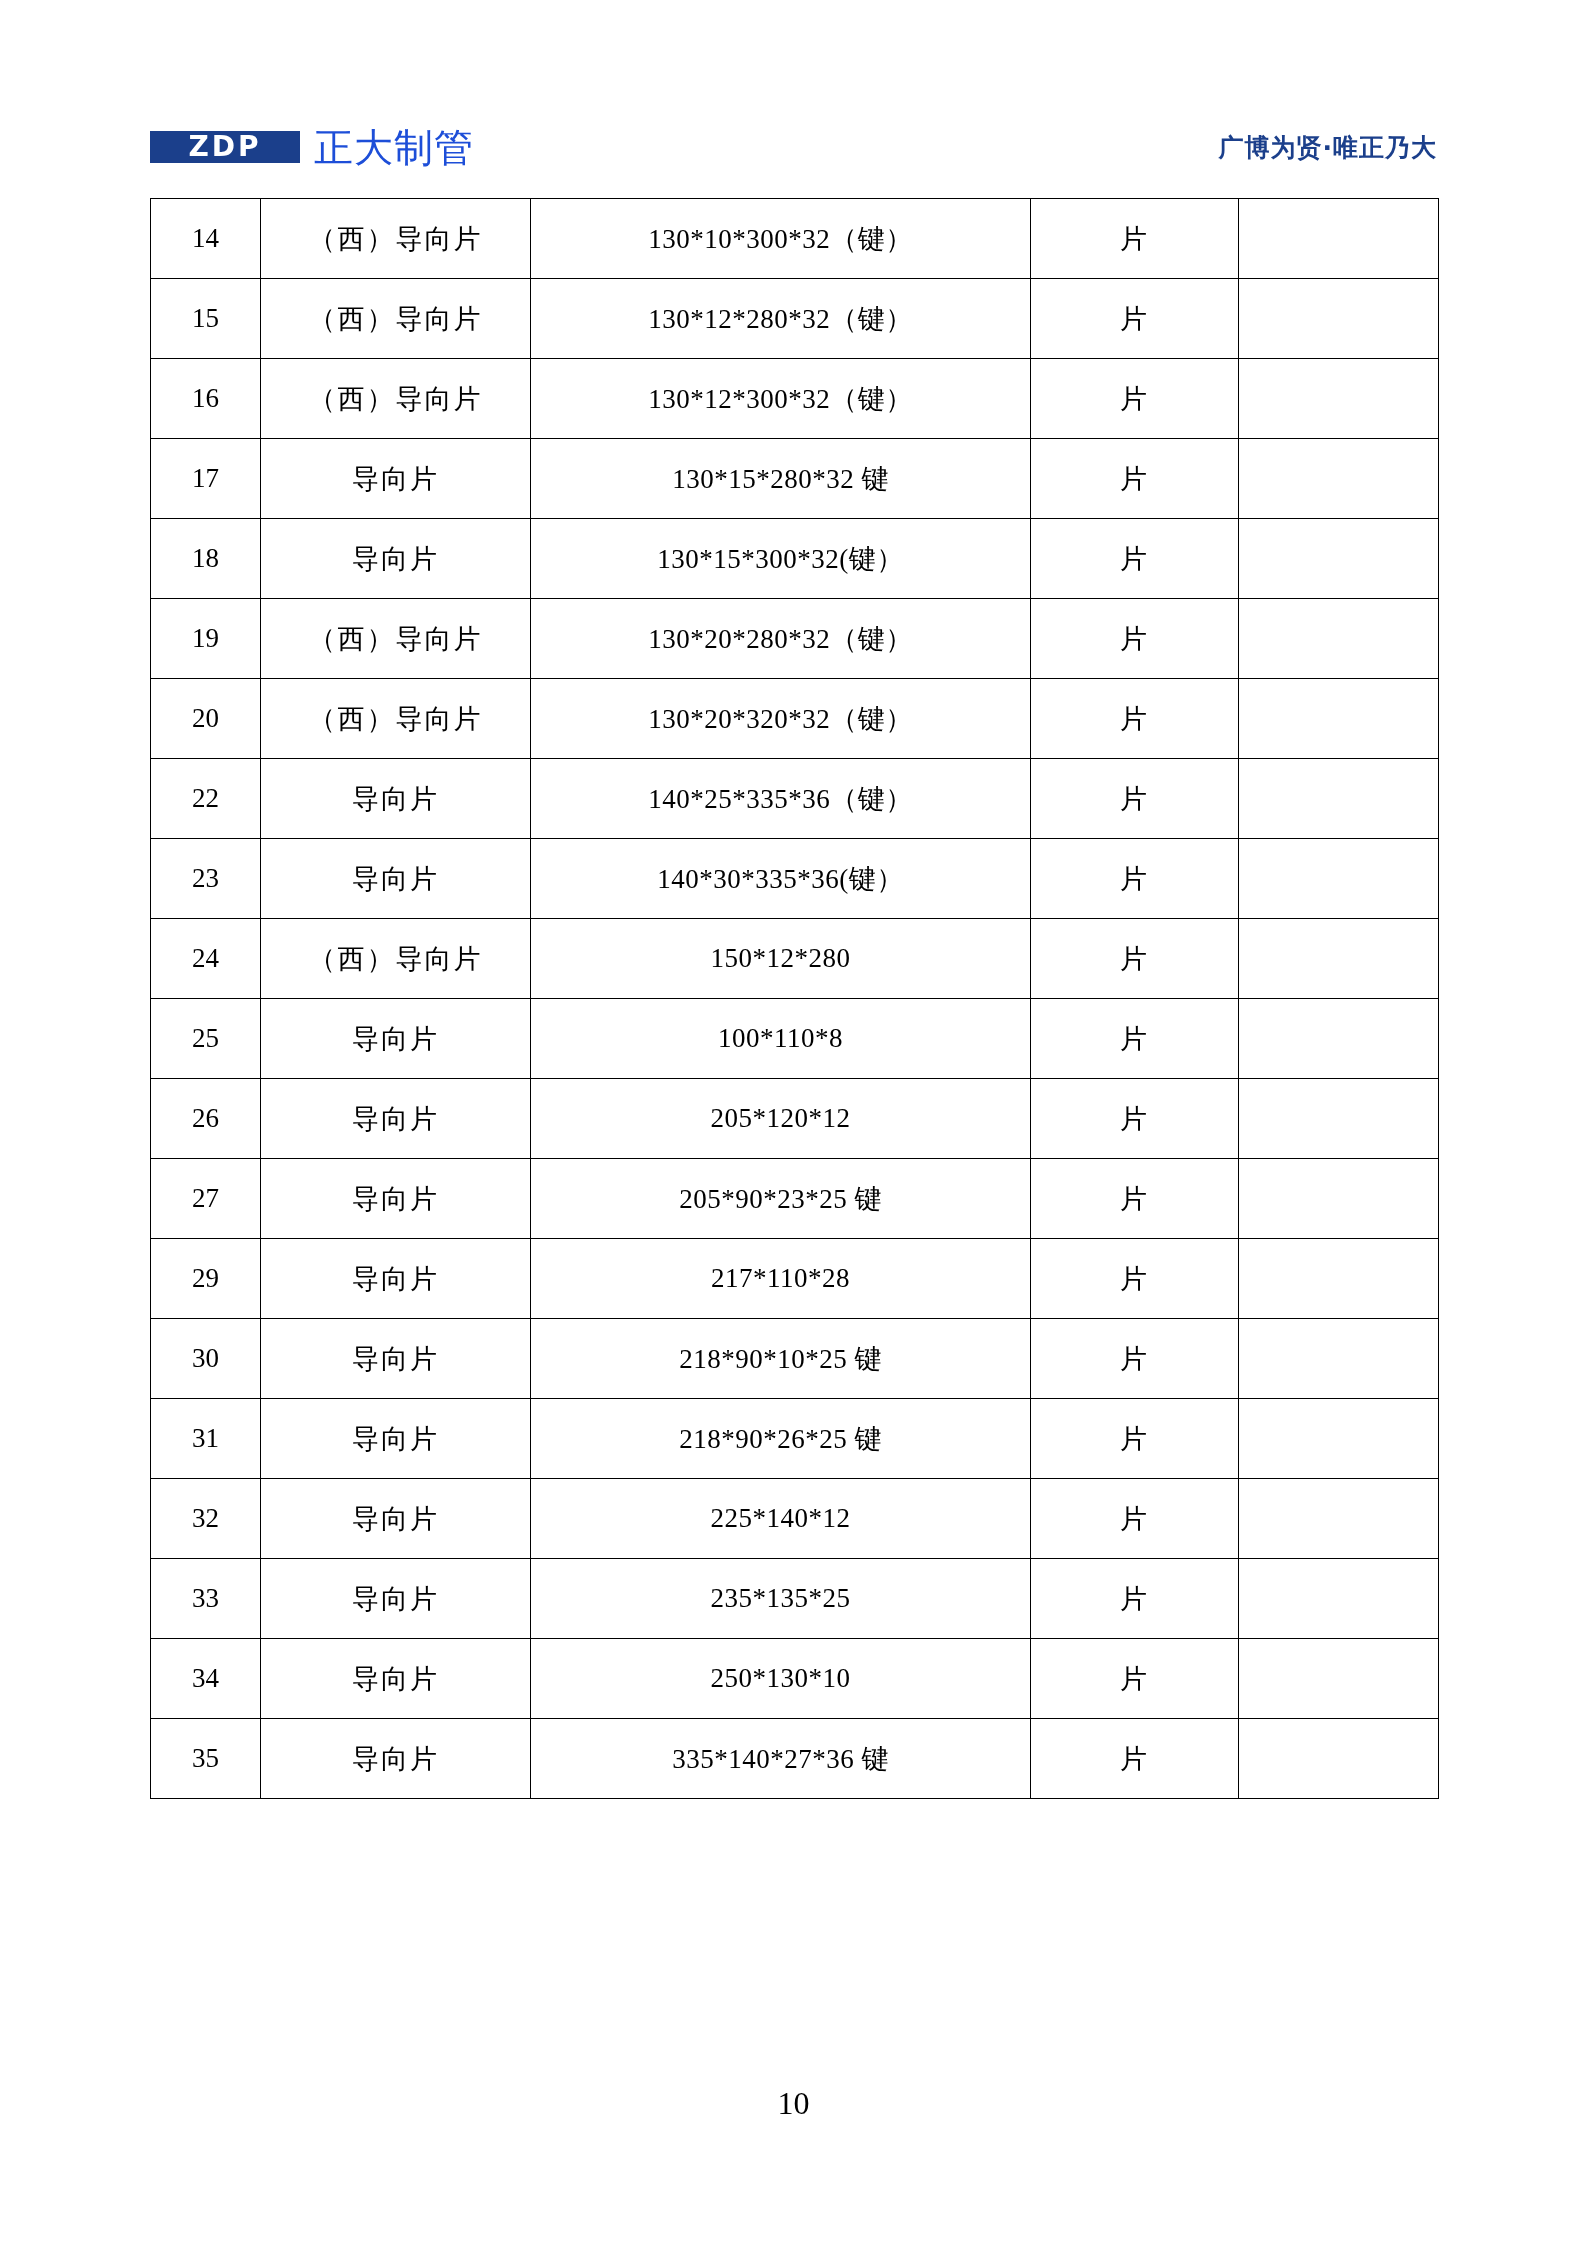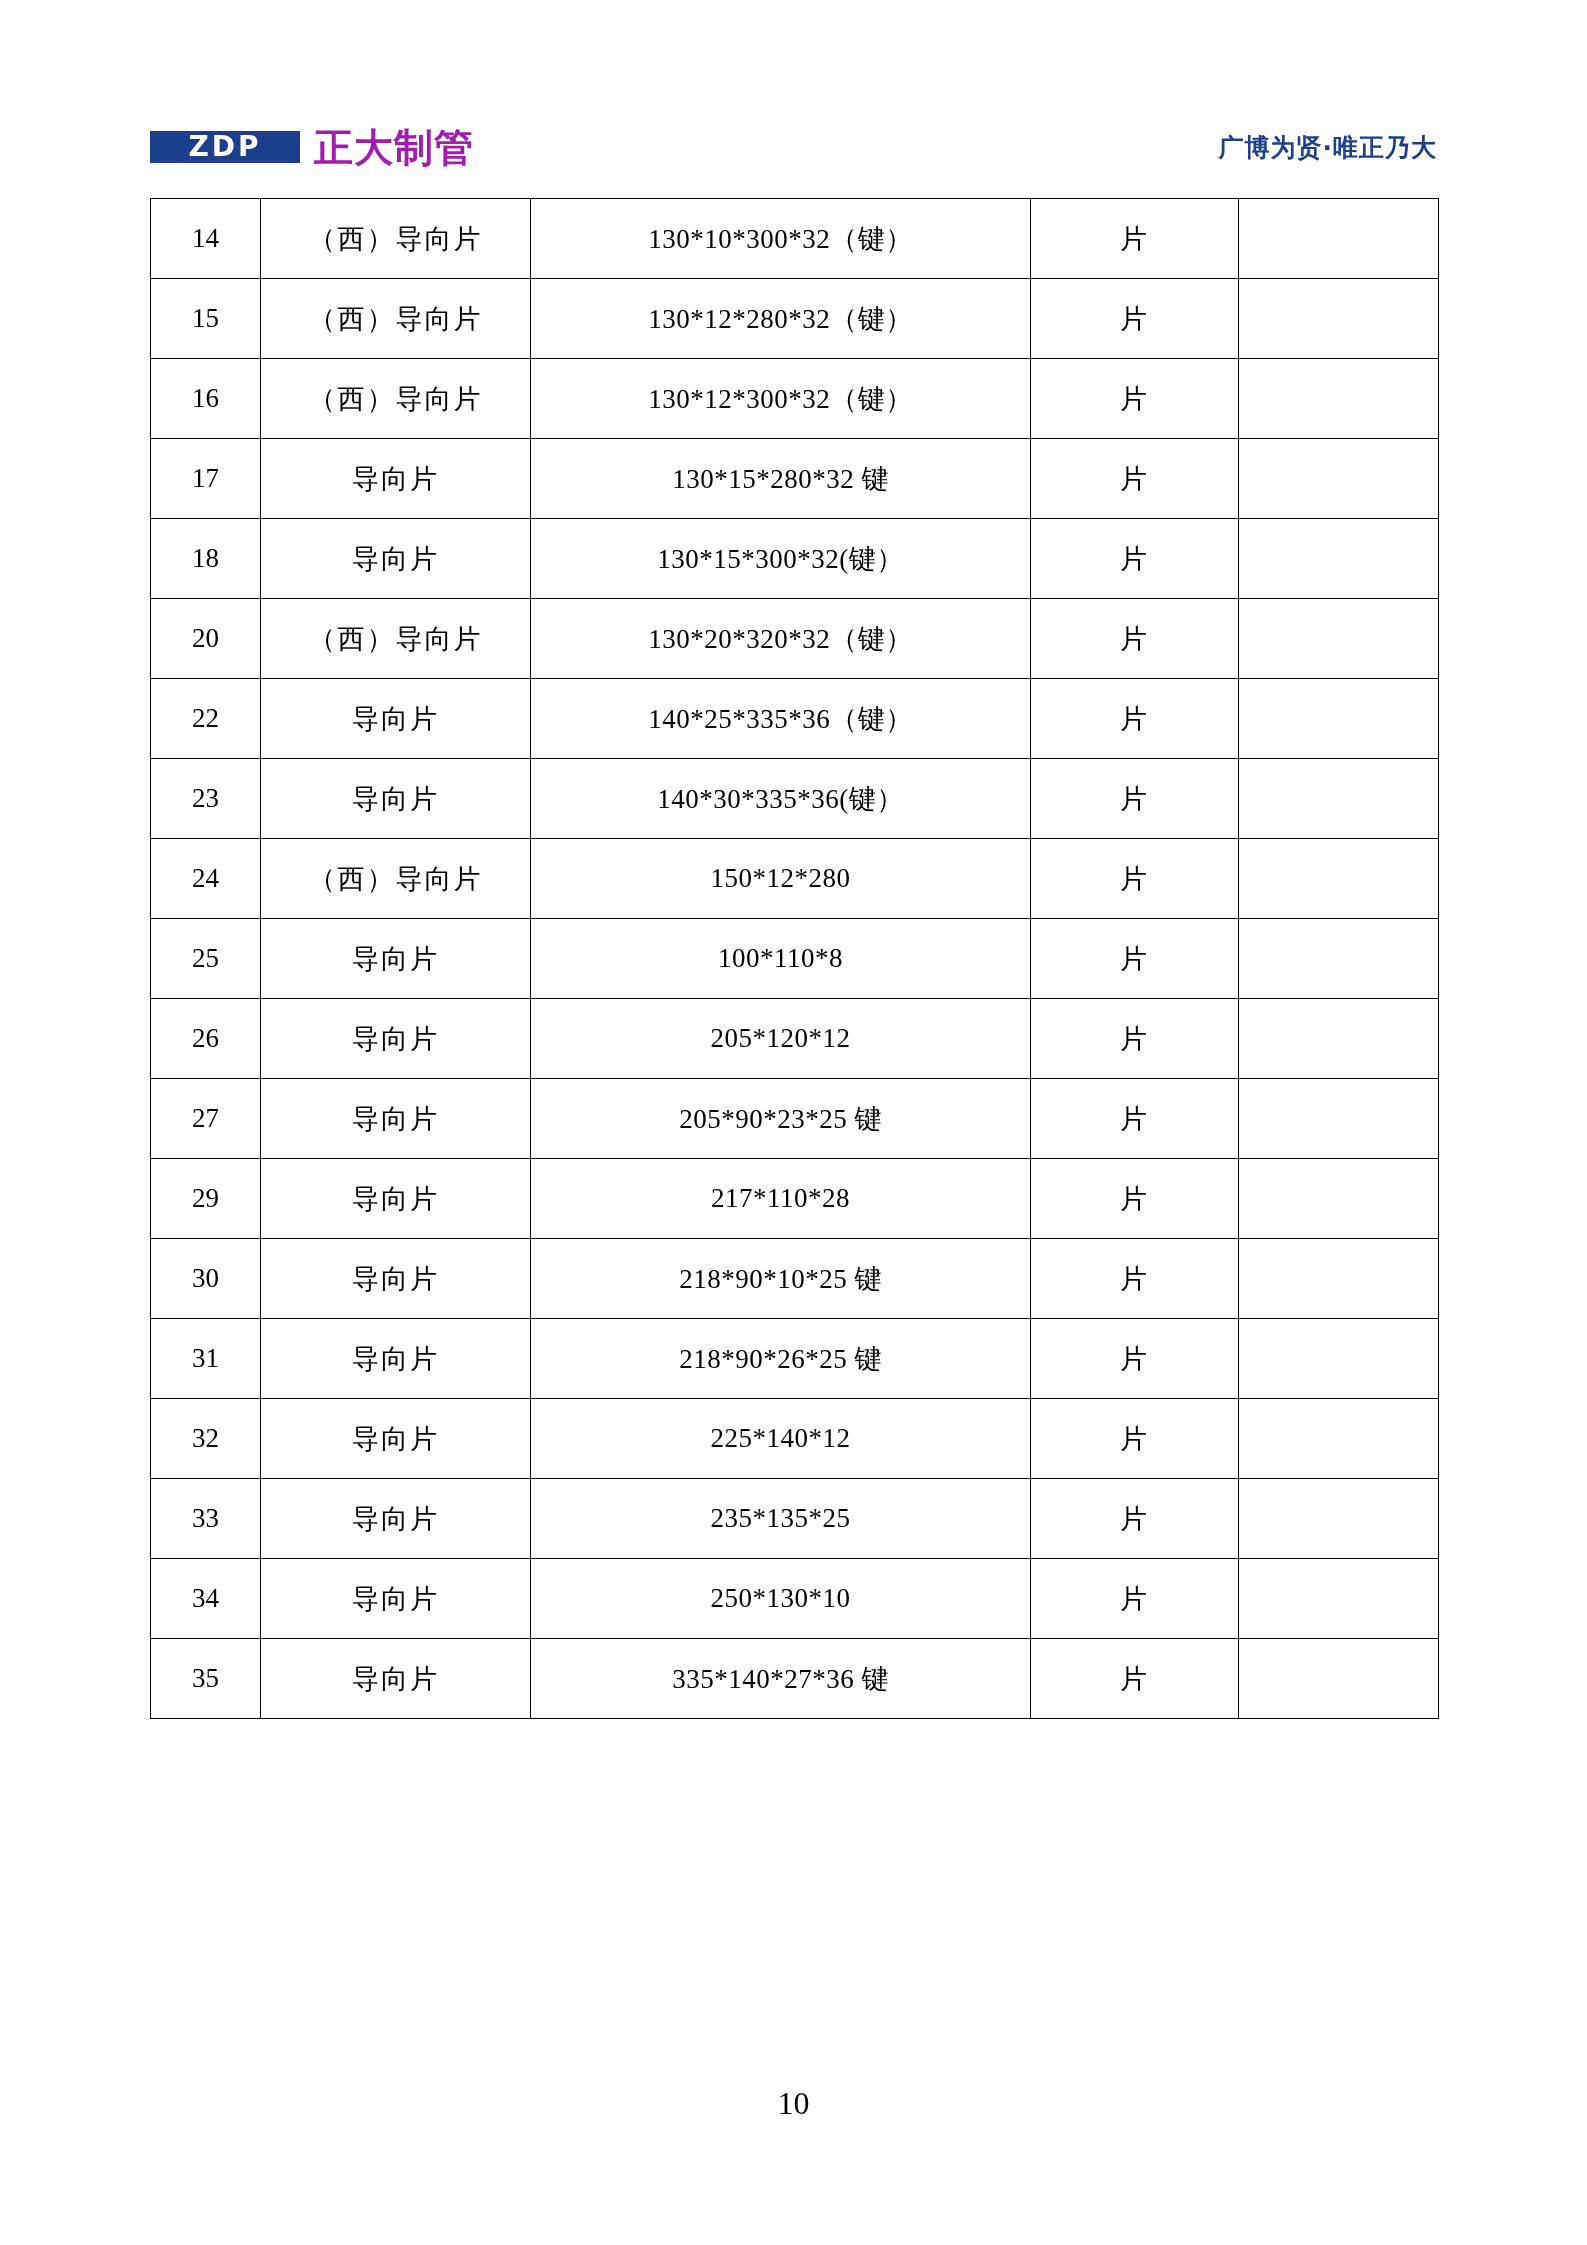--- a/index.html
+++ b/index.html
@@ -38,24 +38,24 @@
     align-items: center;
     gap: 14px;
   }
   .brand-mark {
     display: flex;
     align-items: center;
   }
   .brand-mark svg { display: block; }
   .brand-name {
     font-family: "DejaVu Sans", sans-serif;
-    font-weight: bold;
+    font-weight: normal;
     font-size: 39px;
     letter-spacing: 1px;
-    color: #a21caf;
+    color: #1d4ed8;
     line-height: 1;
   }
   .slogan {
     font-family: "DejaVu Sans", sans-serif;
     font-weight: bold;
     font-size: 25px;
     color: #1b3f8b;
     letter-spacing: 1px;
     white-space: nowrap;
   }
@@ -166,20 +166,27 @@
           <td></td>
         </tr>
         <tr>
           <td>18</td>
           <td class="cn">导向片</td>
           <td class="spec-text">130*15*300*32(键）</td>
           <td class="cn">片</td>
           <td></td>
         </tr>
         <tr>
+          <td>19</td>
+          <td class="cn">（西）导向片</td>
+          <td class="spec-text">130*20*280*32（键）</td>
+          <td class="cn">片</td>
+          <td></td>
+        </tr>
+        <tr>
           <td>20</td>
           <td class="cn">（西）导向片</td>
           <td class="spec-text">130*20*320*32（键）</td>
           <td class="cn">片</td>
           <td></td>
         </tr>
         <tr>
           <td>22</td>
           <td class="cn">导向片</td>
           <td class="spec-text">140*25*335*36（键）</td>

